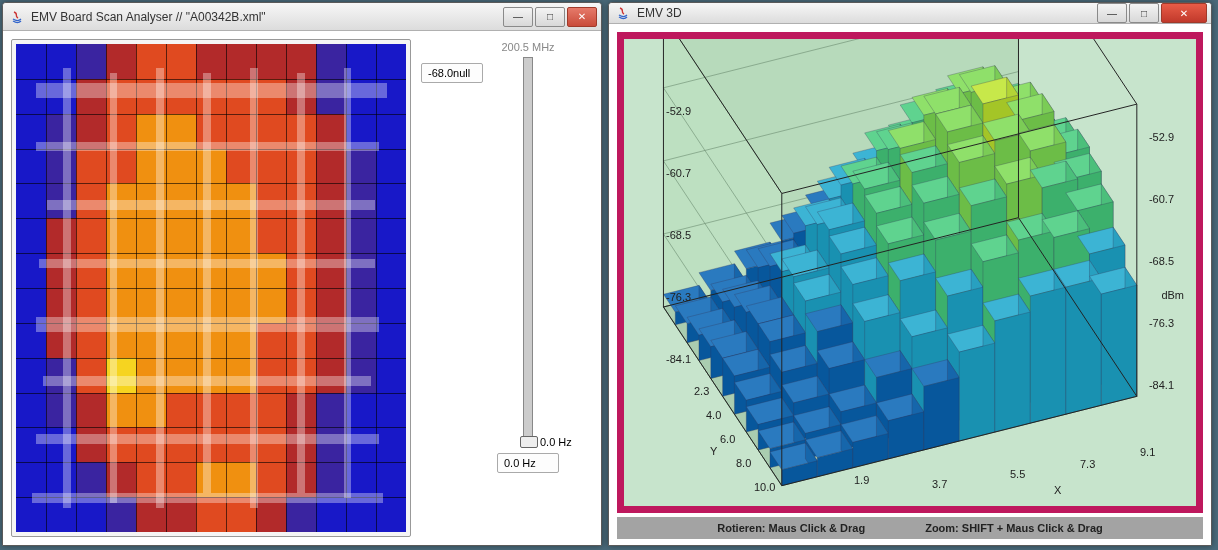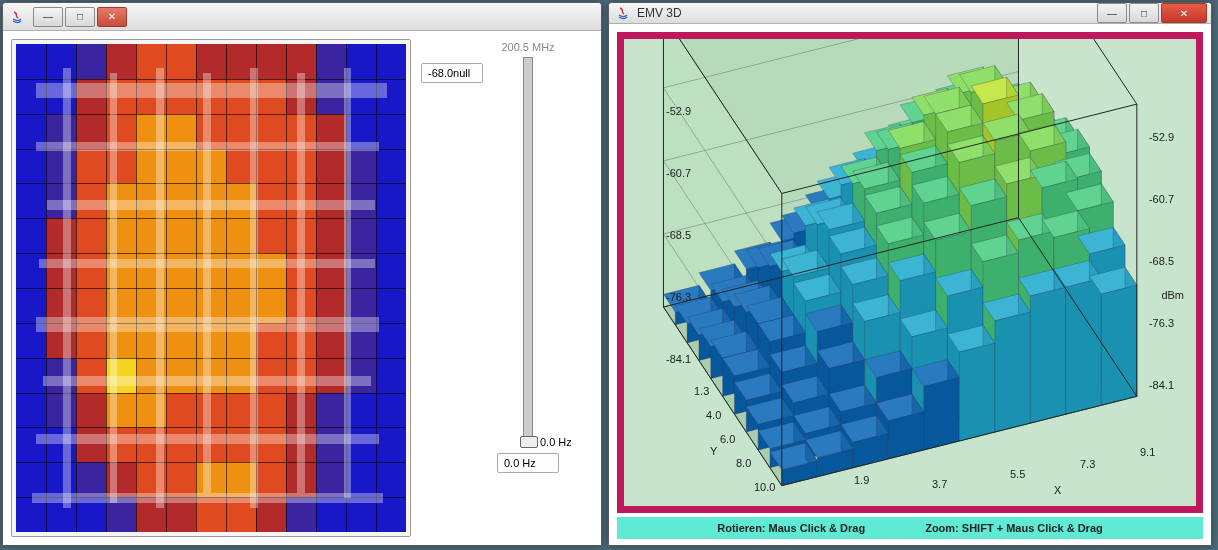--- a/index.html
+++ b/index.html
@@ -118,34 +118,35 @@
     color:#222;
   }
 
   
   .plot3d-area {
     flex:1; background:#c7e4cc; position:relative; border:7px solid #be185d;
     margin-bottom:4px;
   }
   .axis-label { position:absolute; font-size:11px; color:#222; }
   .statusbar { height:22px; display:flex; align-items:center; justify-content:center;
-    gap:60px; font-size:11px; color:#222; font-weight:bold; background:#5eead4;}
+    gap:60px; font-size:11px; color:#222; font-weight:bold; background:#a3a3a3;}
 </style>
 </head>
 <body>
 
 <div class="window win1">
   <div class="titlebar">
     <span class="java-icon">
       <svg width="14" height="14" viewBox="0 0 14 14">
           <path d="M4 2 C9 4 4 6 8 8" stroke="#c33" stroke-width="1.4" fill="none"></path>
           <path d="M3 9 C6 11 9 11 11 9" stroke="#36c" stroke-width="1.3" fill="none"></path>
           <path d="M3 11 C6 13 9 13 11 11" stroke="#36c" stroke-width="1.3" fill="none"></path>
         </svg>
     </span>
+    <span class="title-text">EMV Board Scan Analyser  //  "A00342B.xml"</span>
     <div class="winbtns">
       <div class="winbtn">—</div>
       <div class="winbtn">□</div>
       <div class="winbtn close">✕</div>
     </div>
   </div>
   <div class="content">
     <div class="scan-row">
       <div class="heatmap-panel">
         <div class="heatmap" id="heatmap">
@@ -756,21 +757,21 @@
       <span class="axis-label" style="left:42px; top:252px">-76.3</span>
       <span class="axis-label" style="left:42px; top:314px">-84.1</span>
       
       <span class="axis-label" style="right:22px; top:92px">-52.9</span>
       <span class="axis-label" style="right:22px; top:154px">-60.7</span>
       <span class="axis-label" style="right:22px; top:216px">-68.5</span>
       <span class="axis-label" style="right:22px; top:278px">-76.3</span>
       <span class="axis-label" style="right:22px; top:340px">-84.1</span>
       <span class="axis-label" style="right:12px; top:250px">dBm</span>
       
-      <span class="axis-label" style="left:70px; top:346px">1.3</span>
+      <span class="axis-label" style="left:70px; top:346px">2.3</span>
       <span class="axis-label" style="left:82px; top:370px">4.0</span>
       <span class="axis-label" style="left:96px; top:394px">6.0</span>
       <span class="axis-label" style="left:112px; top:418px">8.0</span>
       <span class="axis-label" style="left:130px; top:442px">10.0</span>
       <span class="axis-label" style="left:86px; top:406px">Y</span>
       
       <span class="axis-label" style="left:230px; bottom:20px">1.9</span>
       <span class="axis-label" style="left:308px; bottom:16px">3.7</span>
       <span class="axis-label" style="left:386px; bottom:26px">5.5</span>
       <span class="axis-label" style="left:456px; bottom:36px">7.3</span>

